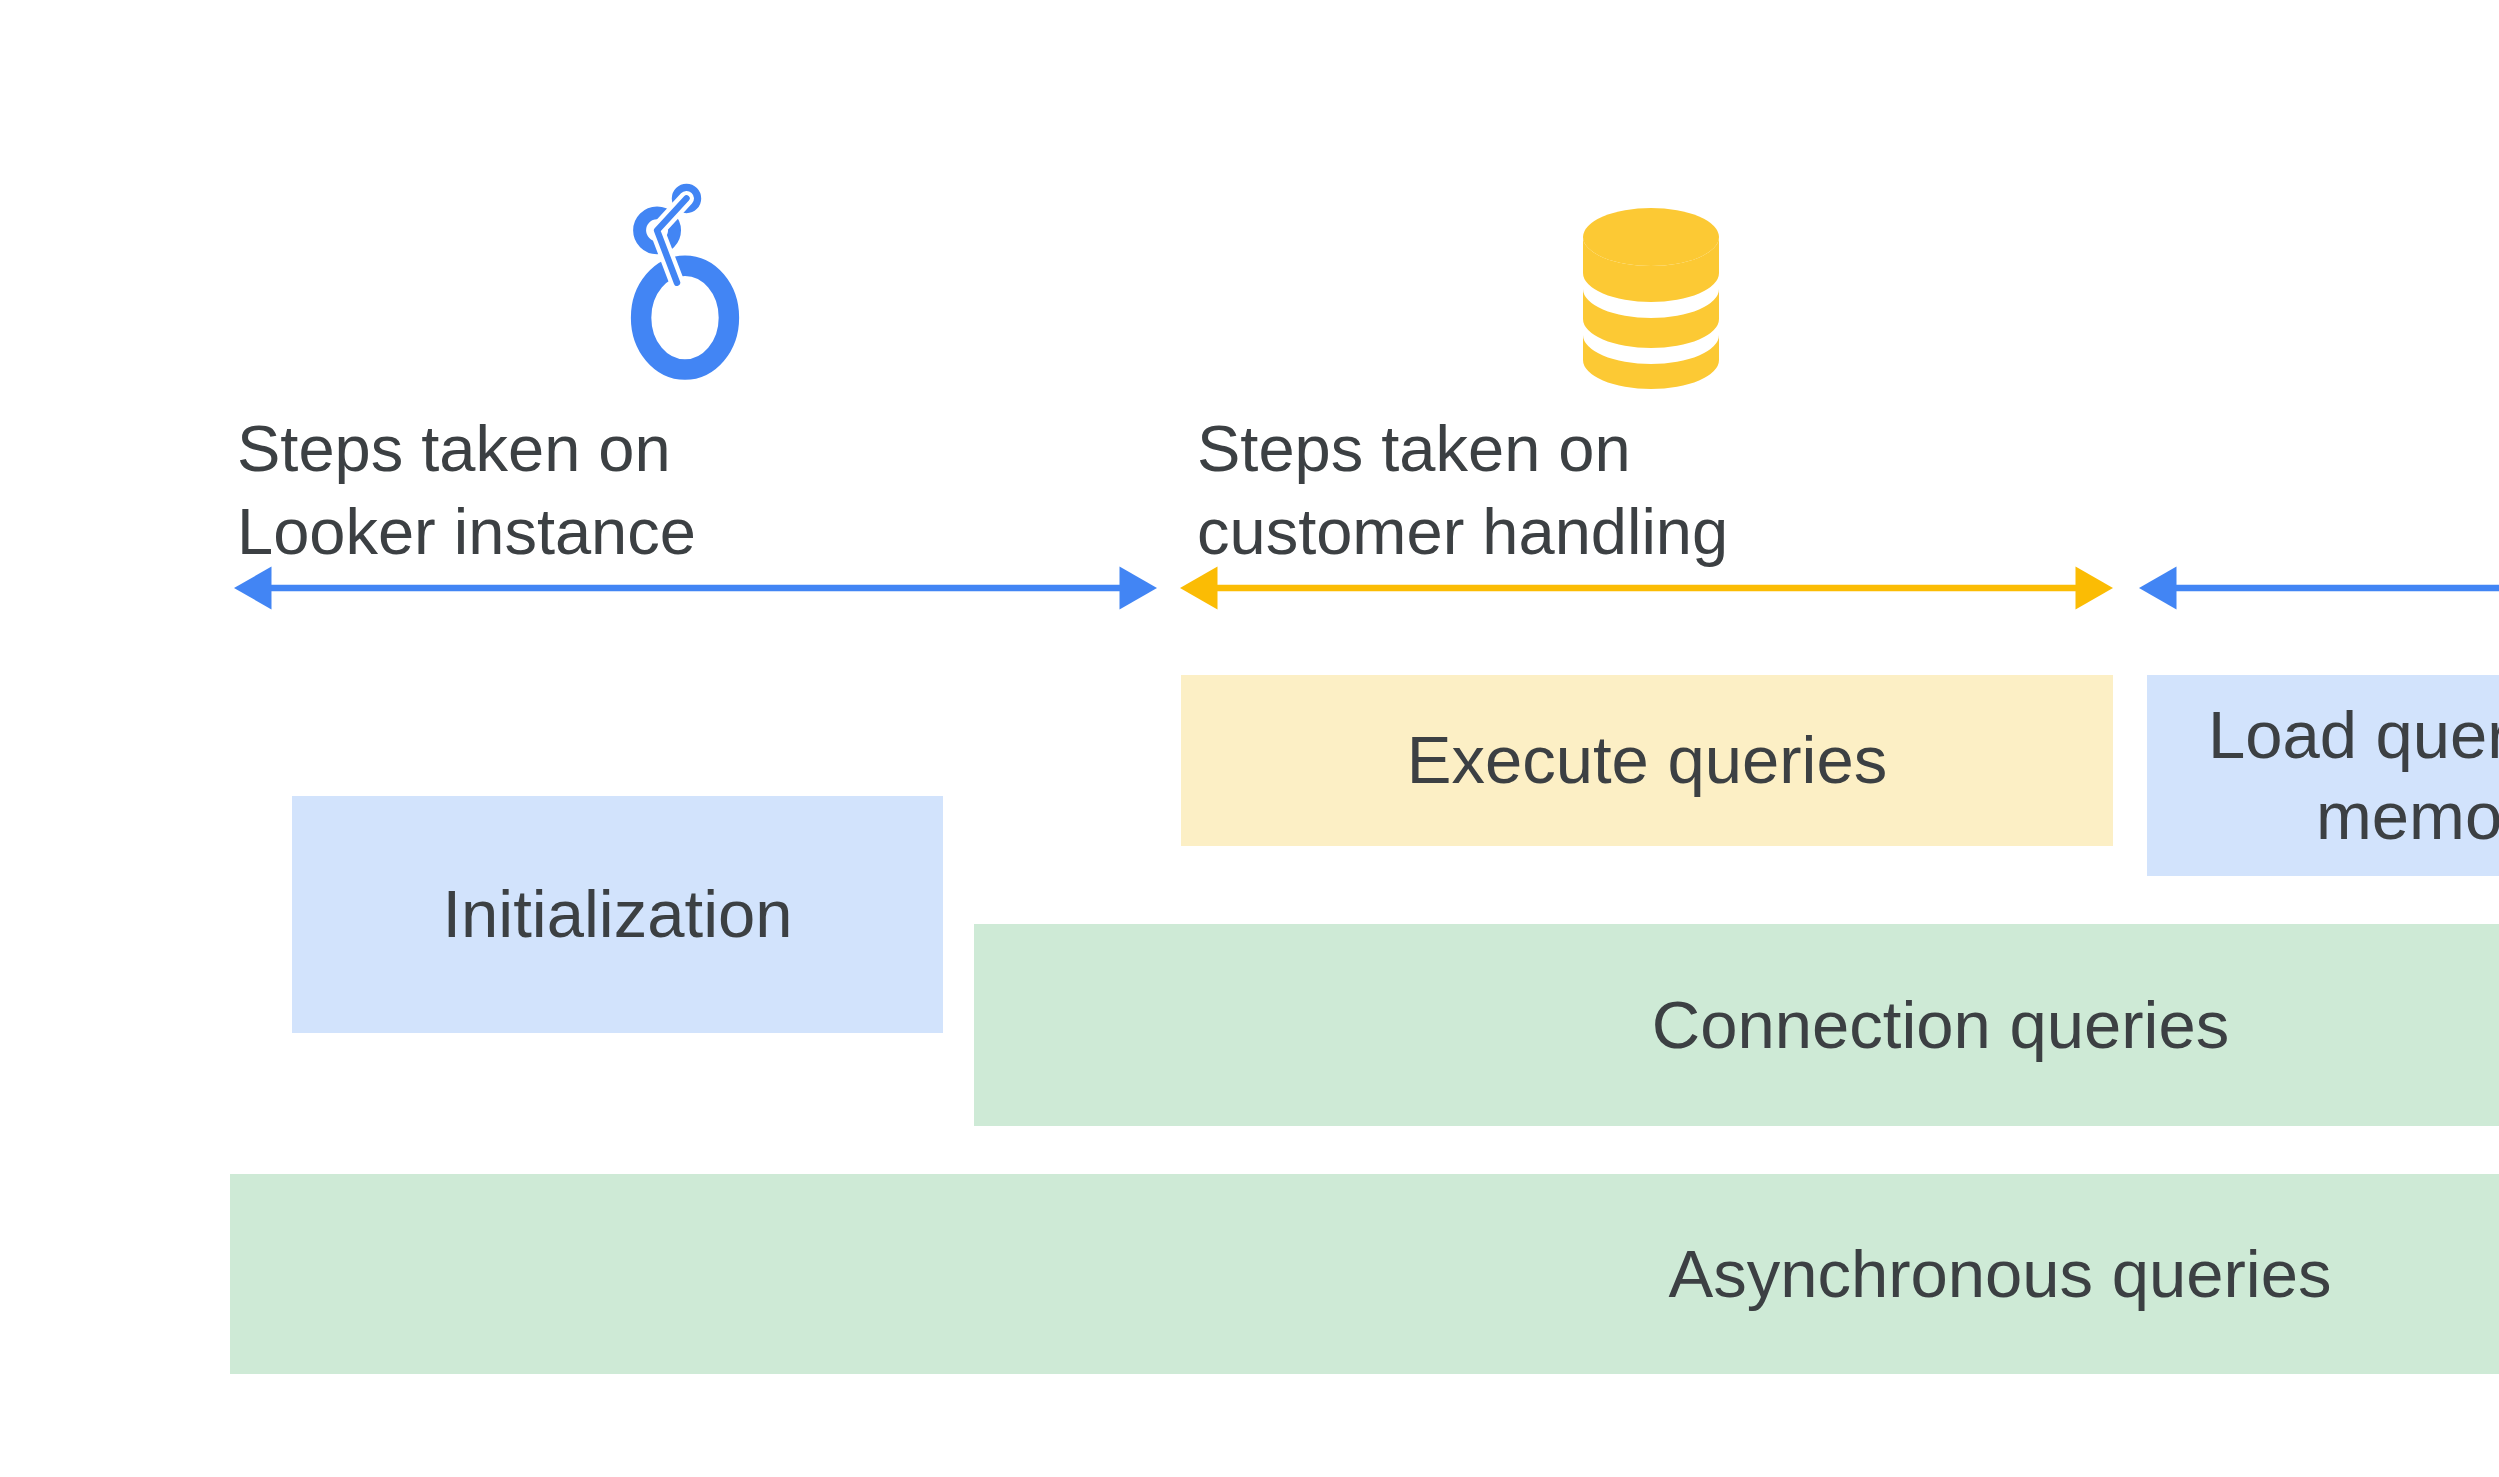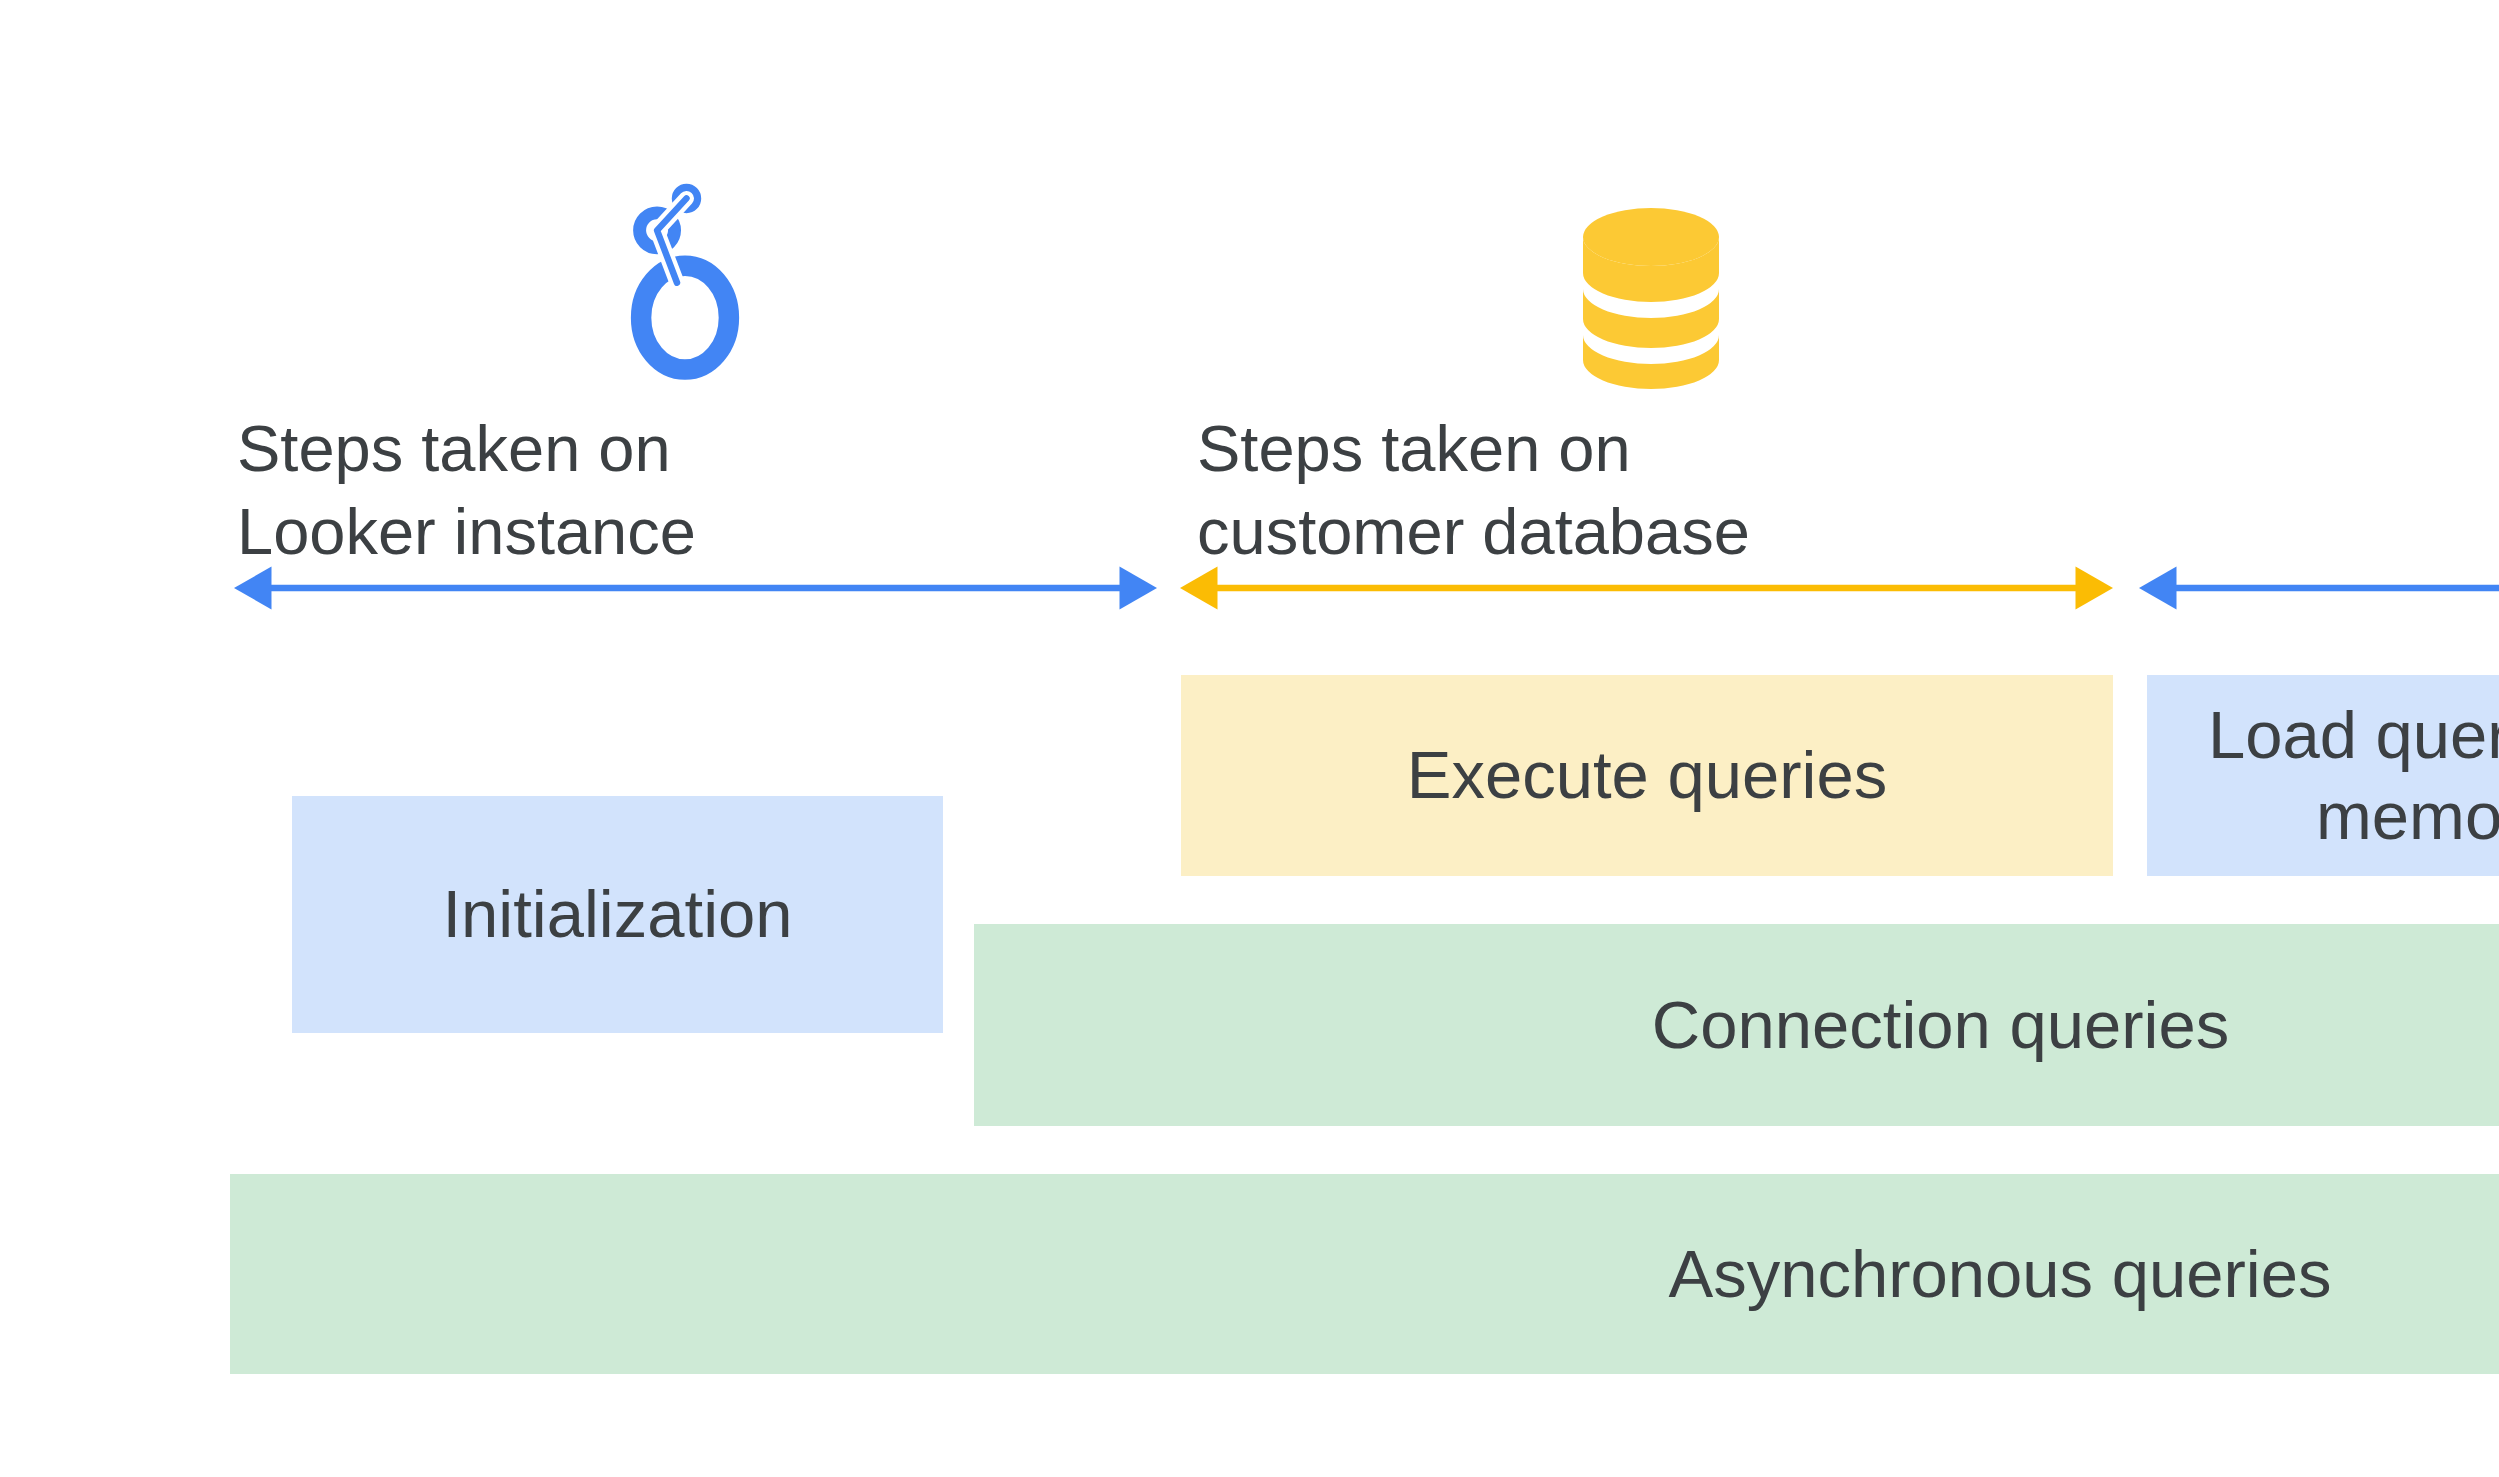--- a/index.html
+++ b/index.html
@@ -35,21 +35,21 @@
     font-size: 67px;
     line-height: 1.2;
     padding: 0 30px;
     box-sizing: border-box;
   }
   .box-blue   { background: #d2e3fc; }
   .box-yellow { background: #fcefc5; }
   .box-green  { background: #ceead6; }
 
   #box-initialization { left: 292px;  top: 796px; width: 651px; height: 237px; }
-  #box-execute        { left: 1181px; top: 675px; width: 932px; height: 201px; }
+  #box-execute        { left: 1181px; top: 675px; width: 932px; height: 171px; }
   #box-load           { left: 2147px; top: 675px; width: 580px; height: 201px; }
   #box-connection     { left: 974px; top: 924px; width: 1933px; height: 202px; }
   #box-async          { left: 230px;  top: 1174px; width: 3540px; height: 200px; }
 
   #header-left   { left: 237px;  top: 407px; }
   #header-middle { left: 1197px; top: 407px; }
 
   #icon-looker-left  { left: 620px; top: 158px; }
   #icon-database     { left: 1581px; top: 207px; }
 
@@ -80,21 +80,21 @@
       <path d="M4,256 A136,58 0 0 0 276,256 L276,306 A136,58 0 0 1 4,306 Z" fill="#fcc934"></path>
     </svg>
   </div>
 
   <div class="header-label" id="header-left">
     <div>Steps taken on</div>
     <div>Looker instance</div>
   </div>
   <div class="header-label" id="header-middle">
     <div>Steps taken on</div>
-    <div>customer database</div>
+    <div>customer handling</div>
   </div>
 
   <div class="arrow" id="arrow-left">
     <svg width="923" height="50" viewBox="0 0 1847 100" xmlns="http://www.w3.org/2000/svg">
       <rect x="60" y="43.5" width="1727" height="13" fill="#4285f4"></rect>
       <polygon points="0,50 75,7 75,93" fill="#4285f4"></polygon>
       <polygon points="1847,50 1772,7 1772,93" fill="#4285f4"></polygon>
     </svg>
   </div>
   <div class="arrow" id="arrow-mid">

